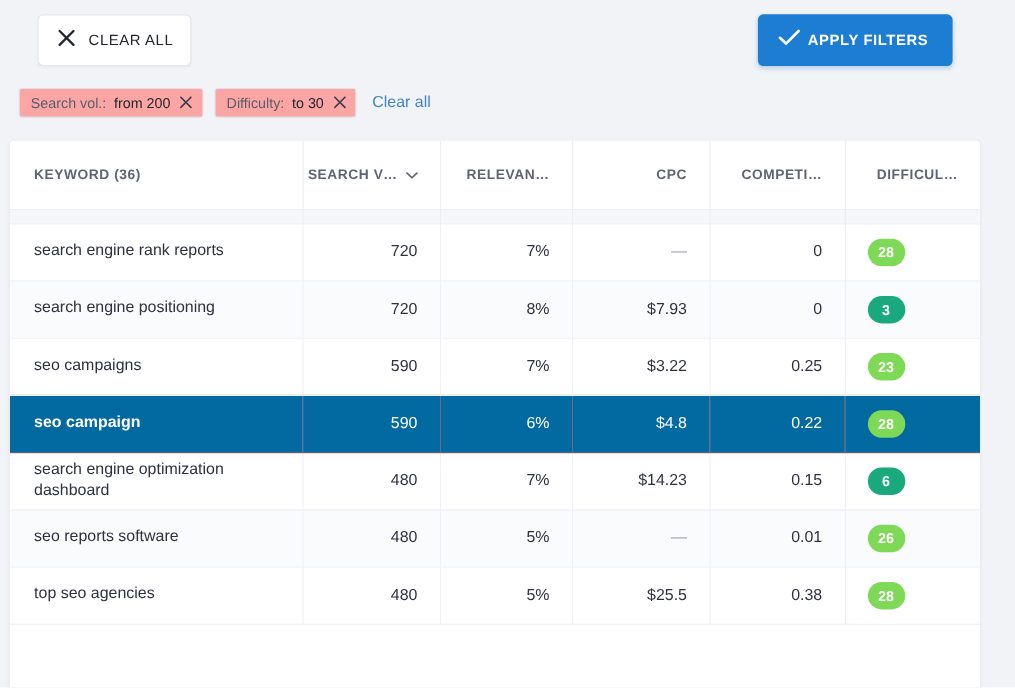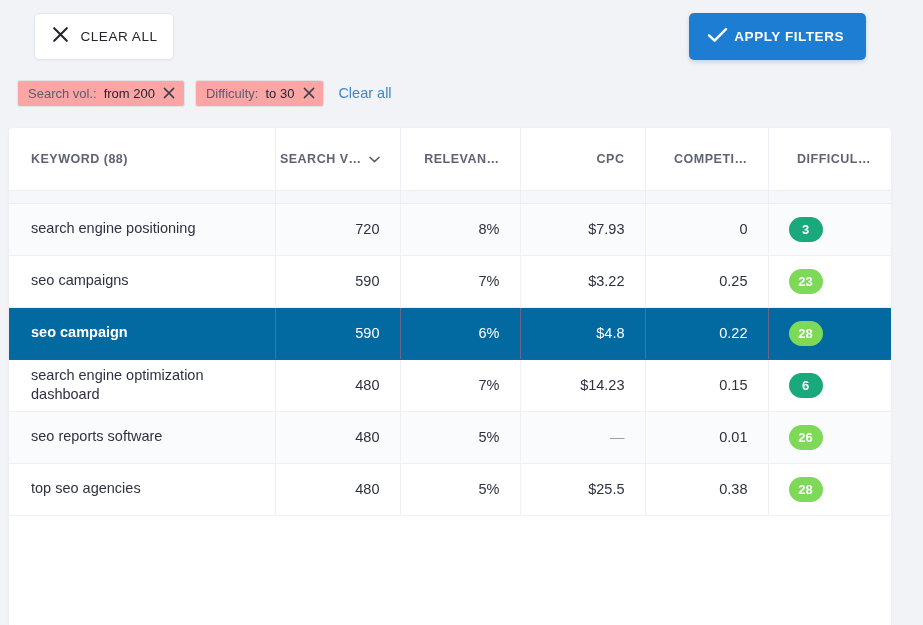--- a/index.html
+++ b/index.html
@@ -287,21 +287,21 @@
         <col class="c-searchvol">
         <col class="c-relevance">
       <col class="c-cpc">
         <col class="c-competition">
         <col class="c-difficulty">
     </colgroup>
 
     <thead>
       <tr>
         <th class="th-keyword">
-          <span>KEYWORD  (88)</span>
+          <span>KEYWORD  (36)</span>
         </th>
         <th class="th-num">
           <span class="th-sortable-inner">
             <span>SEARCH V…</span>
             <span>
               <svg width="11" height="7" viewBox="0 0 11 7">
                 <path d="M1 1.4 L5.5 5.6 L10 1.4" stroke="#5f6472" stroke-width="1.5" fill="none" stroke-linecap="round" stroke-linejoin="round"></path>
               </svg>
             </span>
           </span>
@@ -323,20 +323,28 @@
 
     <tbody id="table-body">
       <tr class="partial-row">
         <td></td>
           <td></td>
         <td></td>
           <td></td>
         <td></td>
           <td></td>
       </tr>
+    <tr>
+          <td class="td-keyword">search engine rank reports</td>
+          <td class="td-num">720</td>
+          <td class="td-num">7%</td>
+          <td class="td-num dash">—</td>
+          <td class="td-num">0</td>
+          <td class="td-badge"><span class="badge" style="background: rgb(126, 217, 87);">28</span></td>
+        </tr>
         <tr class="alt">
           <td class="td-keyword">search engine positioning</td>
           <td class="td-num">720</td>
           <td class="td-num">8%</td>
           <td class="td-num">$7.93</td>
           <td class="td-num">0</td>
           <td class="td-badge"><span class="badge" style="background: rgb(25, 169, 124);">3</span></td>
         </tr>
         <tr>
           <td class="td-keyword">seo campaigns</td>

